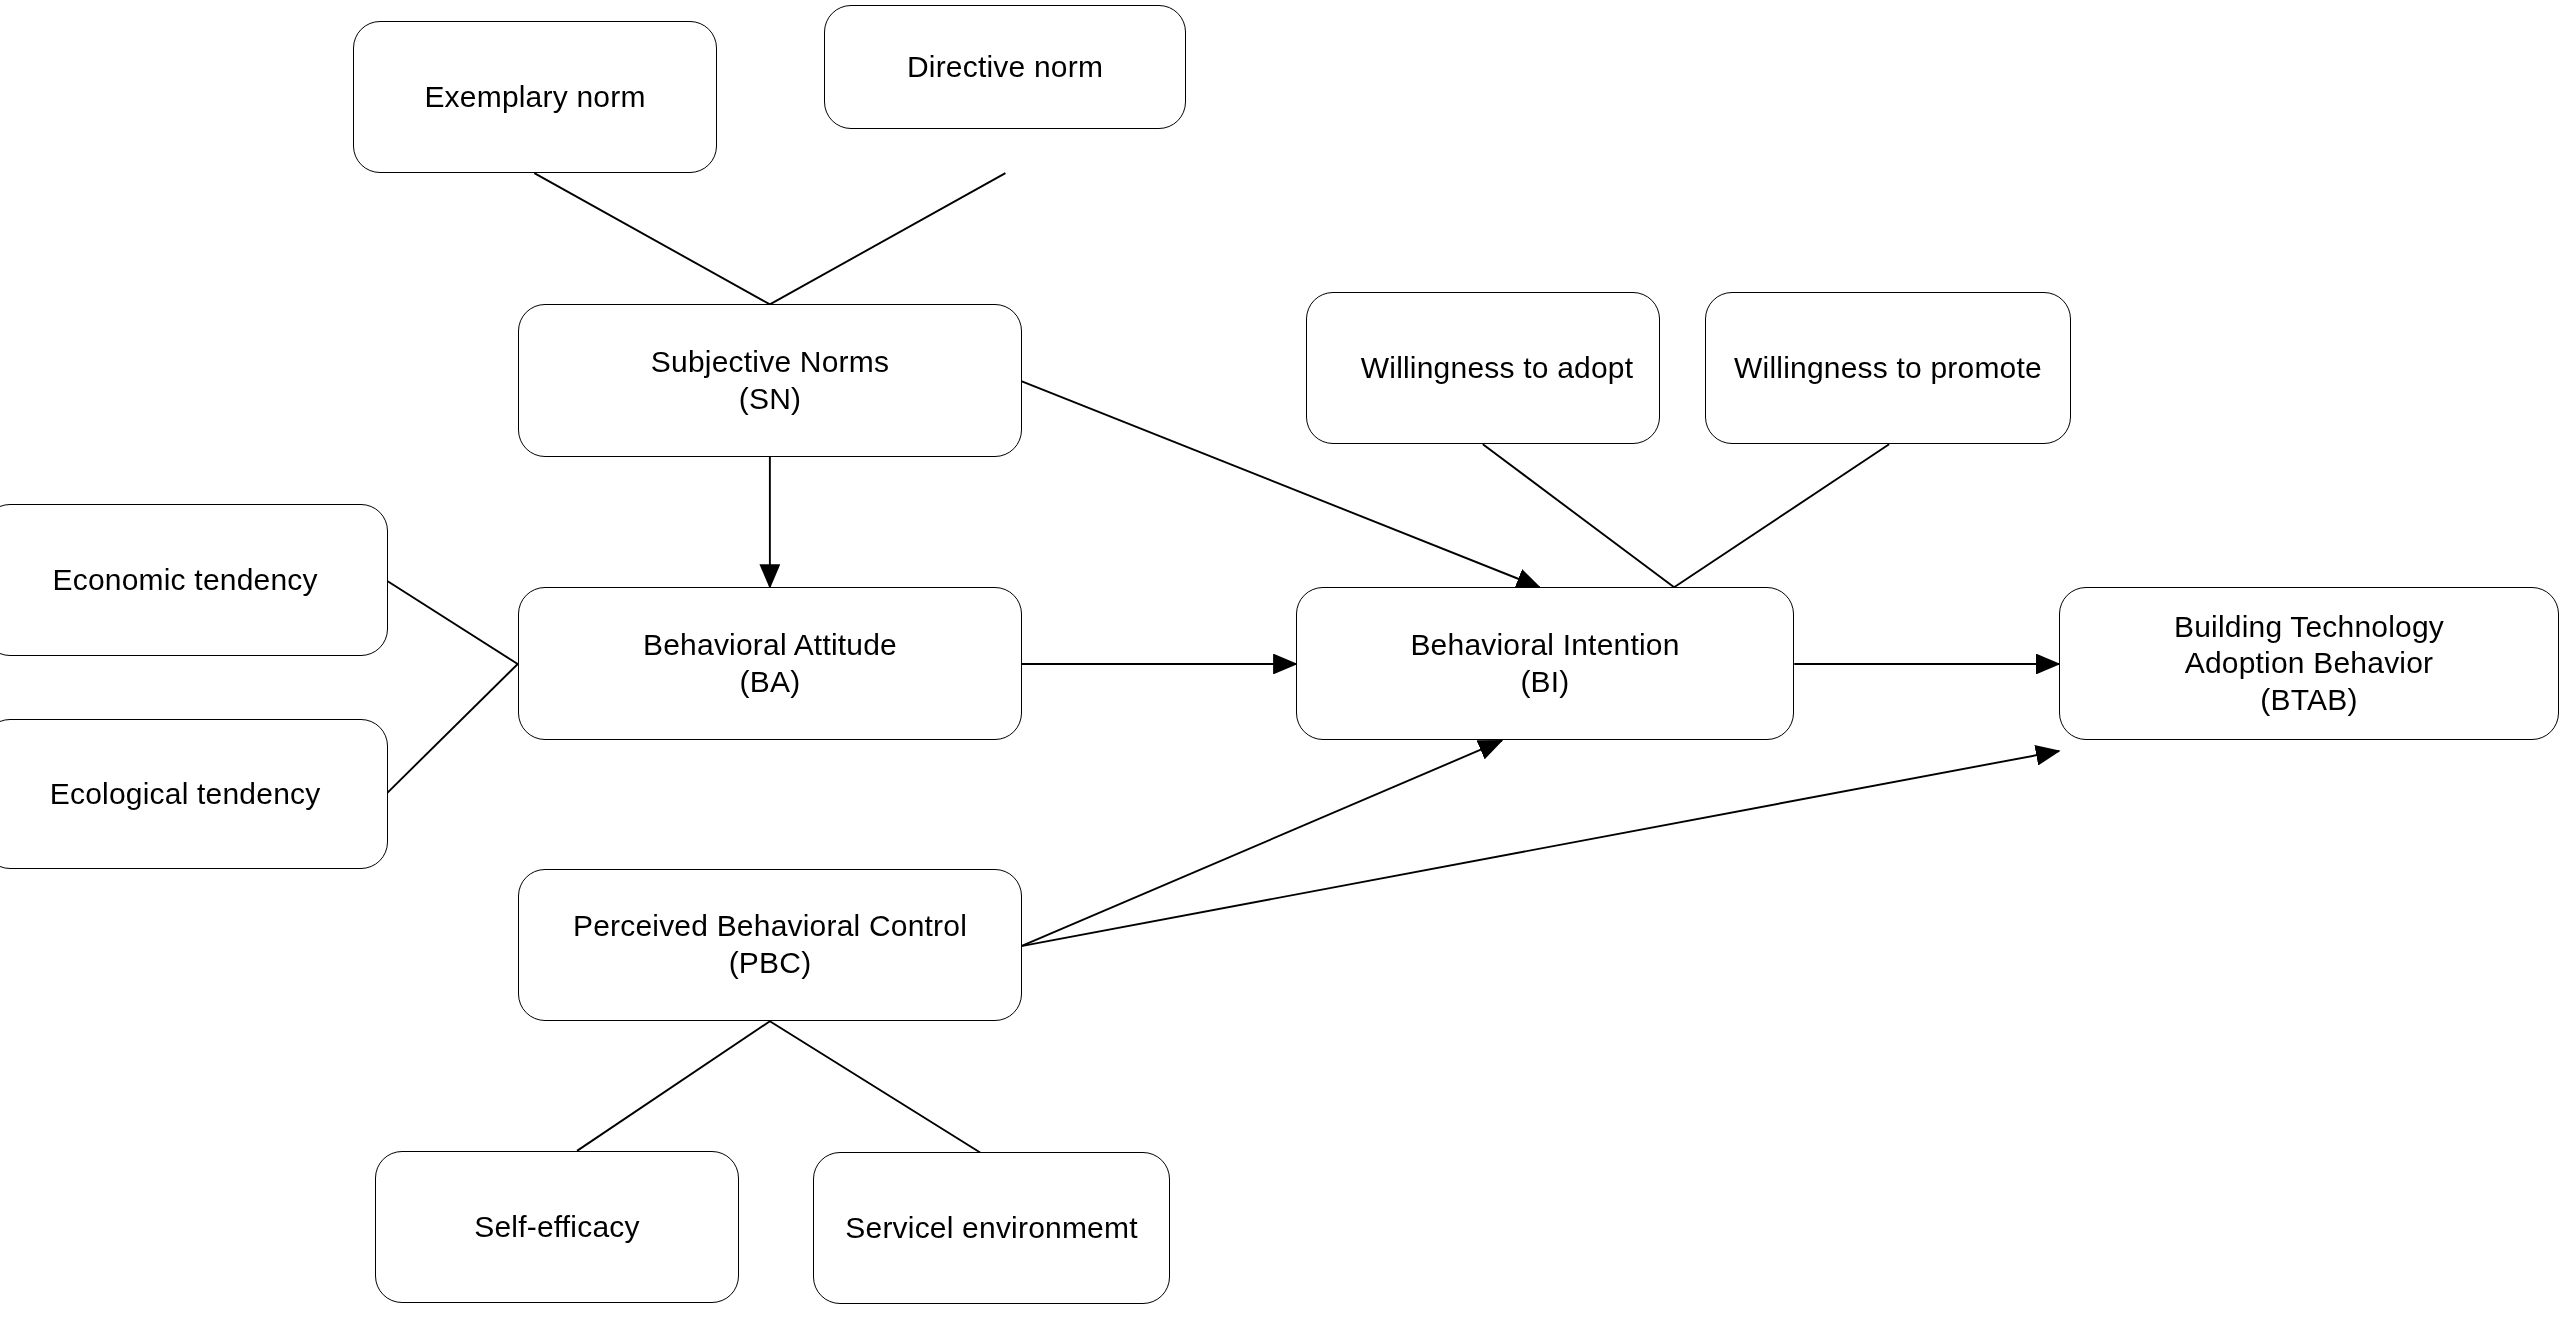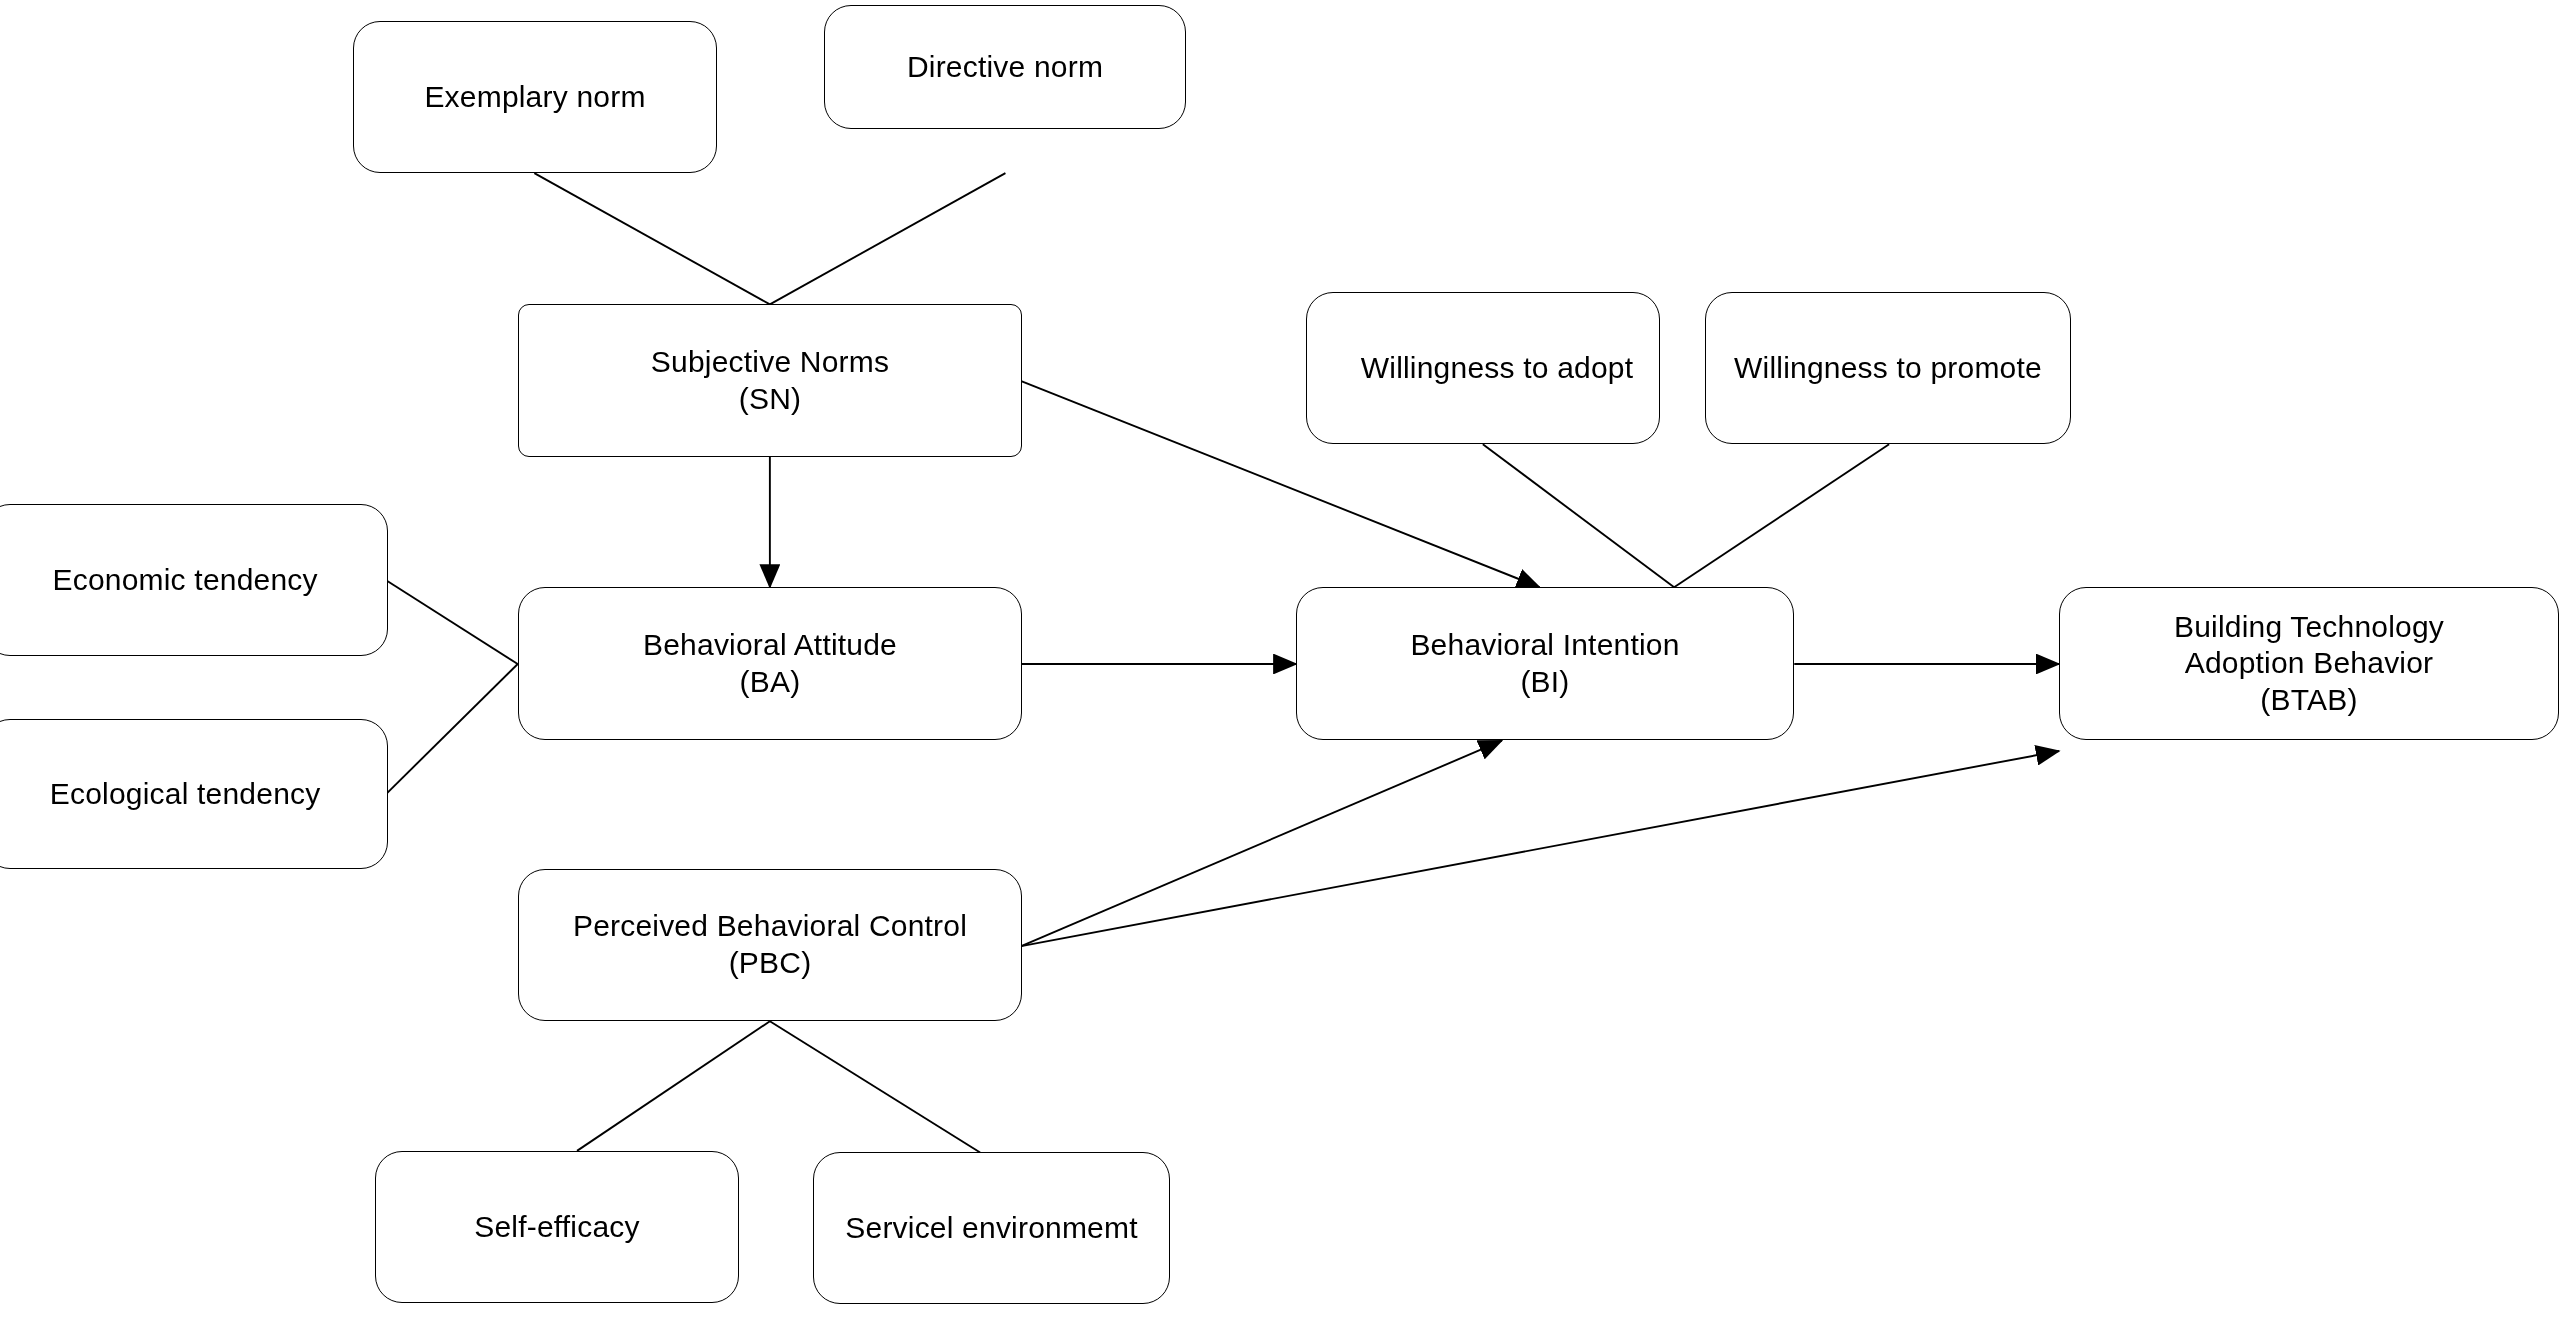--- a/index.html
+++ b/index.html
@@ -73,21 +73,21 @@
       </g>
   </svg>
 
   <div id="nodes-layer">
       <div class="node-box" style="left: 353px; top: 21.3px; width: 364px; height: 152px;">
         <span class="node-label">Exemplary norm</span>
       </div>
       <div class="node-box" style="left: 824px; top: 5px; width: 362px; height: 124px; text-align: right;">
         <span class="node-label">Directive norm</span>
       </div>
-      <div class="node-box" style="left: 518px; top: 304px; width: 504px; height: 153px; border-radius: 11px;">
+      <div class="node-box" style="left: 518px; top: 304px; width: 504px; height: 153px;">
         <span class="node-label">Subjective Norms
 (SN)</span>
       </div>
       <div class="node-box" style="left: 1306px; top: 292px; width: 354px; height: 152px; padding-left: 36px;">
         <span class="node-label">Willingness to adopt</span>
       </div>
       <div class="node-box" style="left: 1705px; top: 292px; width: 366px; height: 152px;">
         <span class="node-label">Willingness to promote</span>
       </div>
       <div class="node-box" style="left: -17.4px; top: 504px; width: 405px; height: 152px;">

